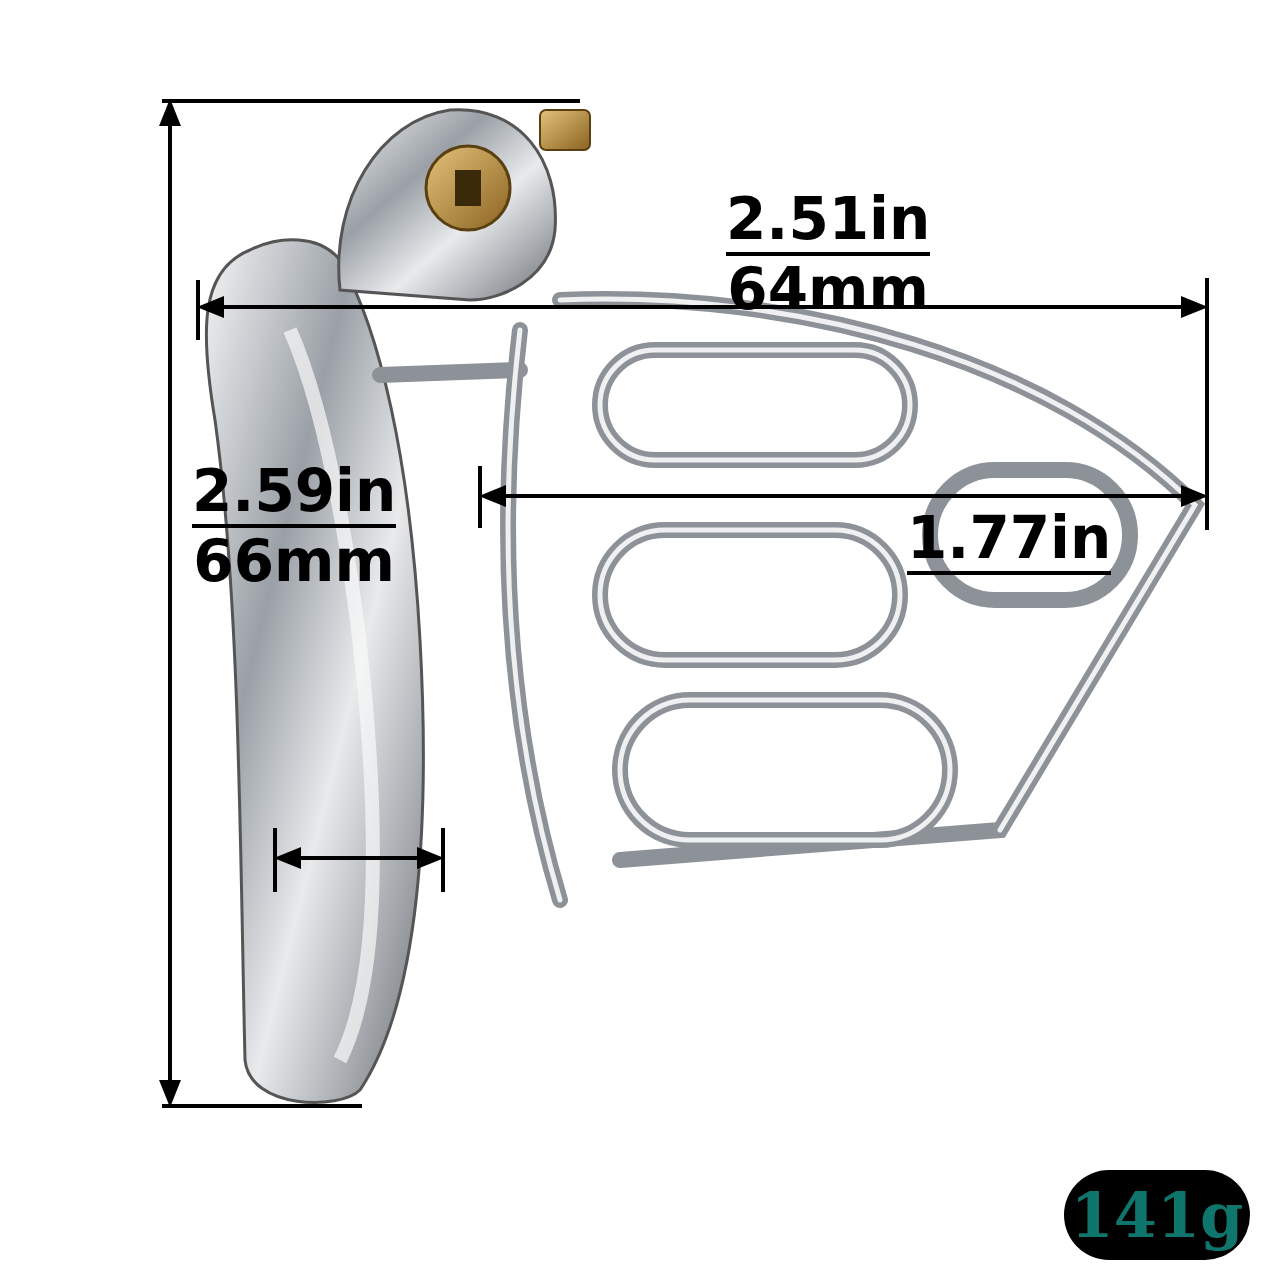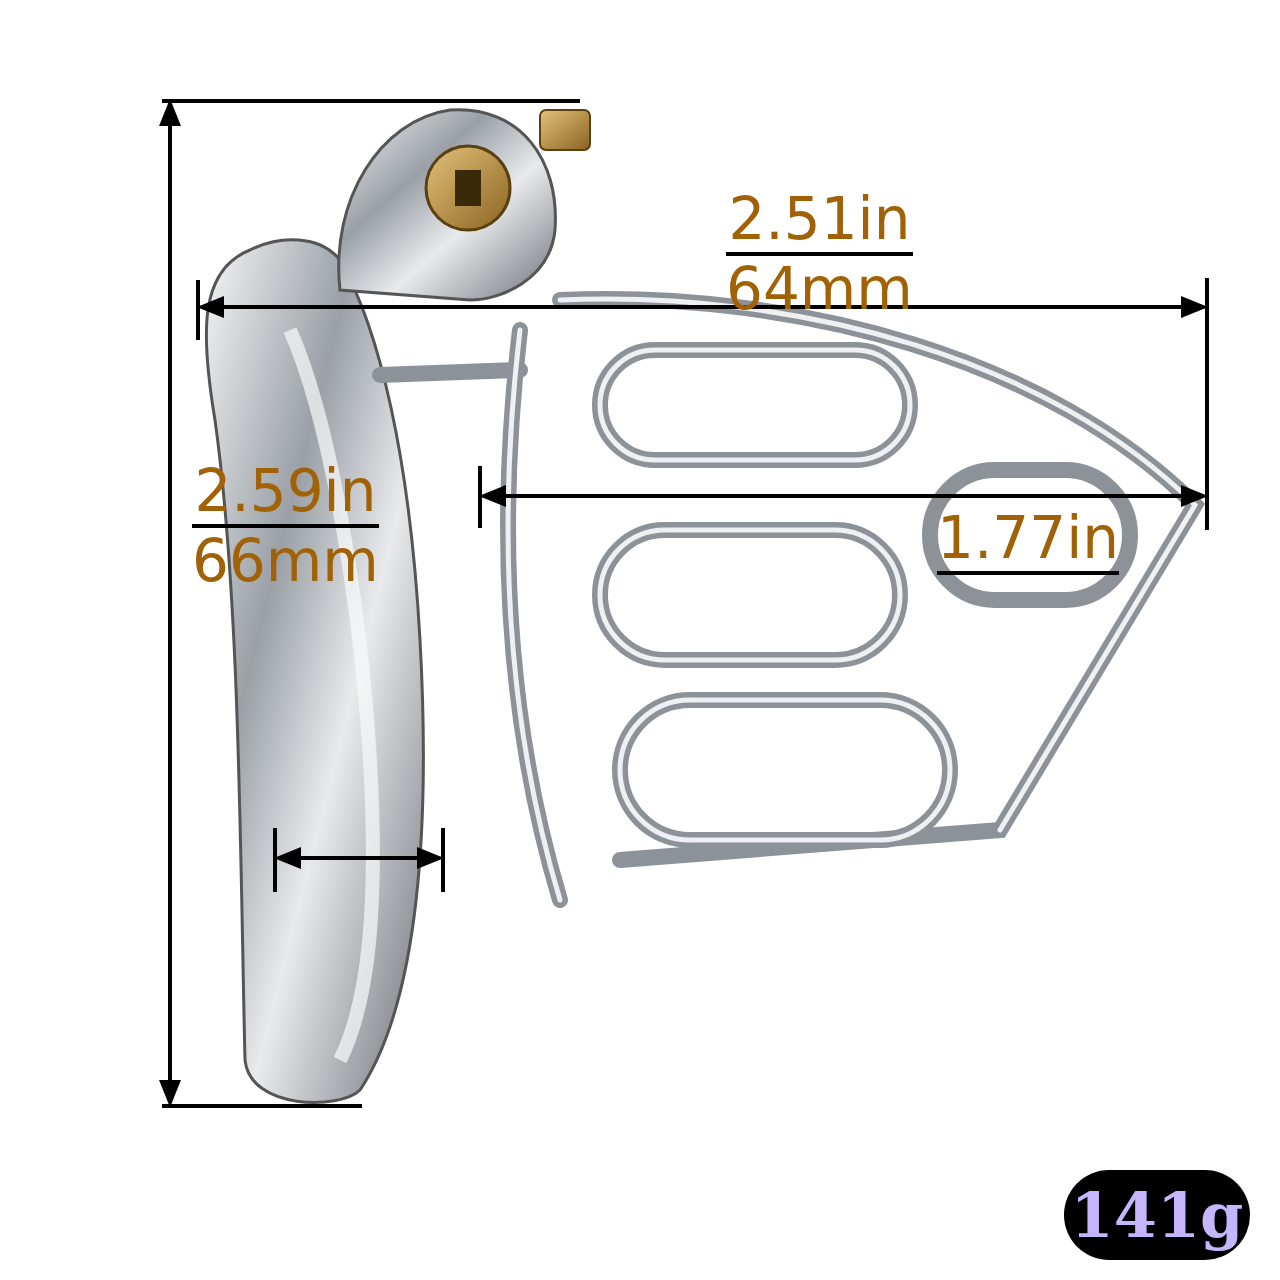--- a/index.html
+++ b/index.html
@@ -1,20 +1,20 @@
 <!DOCTYPE html>
 <html><head>
 <meta charset="utf-8">
 <style>
   html,body{margin:0;padding:0;background:#fff;}
   body{width:1280px;height:1280px;position:relative;overflow:hidden;font-family:"DejaVu Sans",sans-serif;}
-  .label{position:absolute;font-weight:normal;color:#a16207;text-align:center;line-height:1;}
+  .label{position:absolute;font-weight:bold;color:#000000;text-align:center;line-height:1;}
   .label .top{display:block;font-size:58px;padding-bottom:4px;border-bottom:4px solid #000;}
   .label .bot{display:block;font-size:58px;padding-top:4px;}
-  .badge{position:absolute;left:1064px;top:1170px;width:186px;height:90px;border-radius:45px;background:#000;color:#c4b5fd;font-family:"DejaVu Serif",serif;font-weight:bold;font-size:62px;display:flex;align-items:center;justify-content:center;}
+  .badge{position:absolute;left:1064px;top:1170px;width:186px;height:90px;border-radius:45px;background:#000;color:#0f766e;font-family:"DejaVu Serif",serif;font-weight:bold;font-size:62px;display:flex;align-items:center;justify-content:center;}
   svg{position:absolute;left:0;top:0;}
 </style>
 </head>
 <body>
 
 <svg width="1280" height="1280">
   <defs>
     <linearGradient id="steel" x1="0" y1="0" x2="1" y2="1">
       <stop offset="0" stop-color="#f4f5f6"></stop>
       <stop offset="0.35" stop-color="#9aa0a6"></stop>
@@ -85,20 +85,20 @@
 <div class="label" style="left:178px;top:462px;margin-left:14px;">
   <span class="top">2.59in</span>
   <span class="bot">66mm</span>
 </div>
 
 <div class="label" style="left:726px;top:190px;">
   <span class="top">2.51in</span>
   <span class="bot">64mm</span>
 </div>
 
-<div class="label" style="left:907px;top:509px;margin-left:30px;">
+<div class="label" style="left:907px;top:509px;">
   <span class="top">1.77in</span>
 </div>
 
 <div class="label" style="left:262px;top:902px;">
 </div>
 
 <div class="badge">141g</div>
 
 </body></html>

